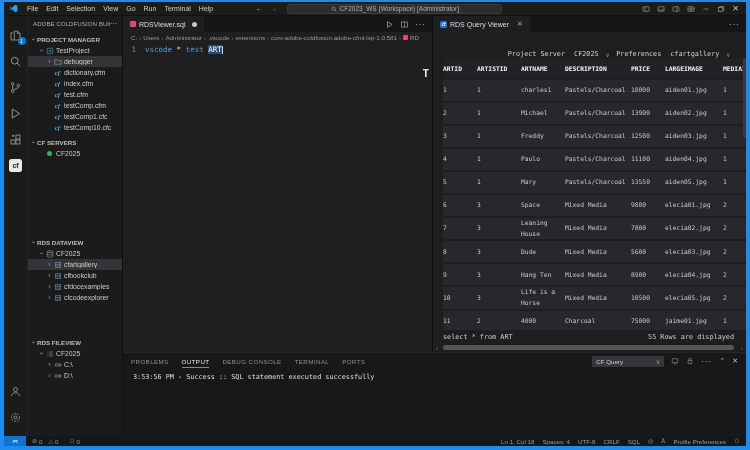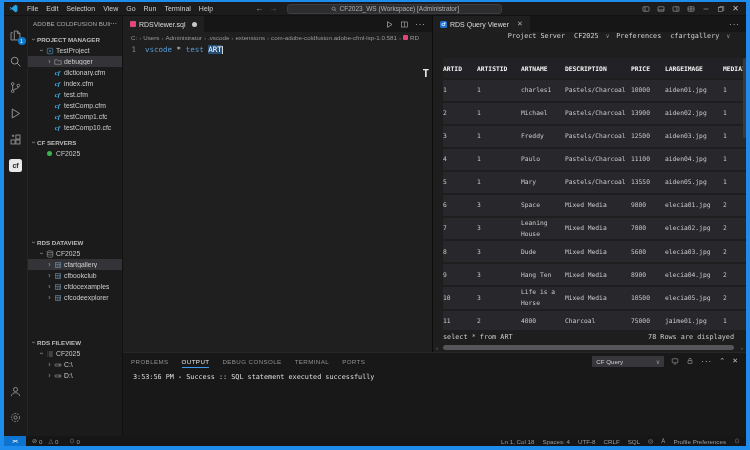--- a/index.html
+++ b/index.html
@@ -78,21 +78,21 @@
   .tok-pl{color:#d4d4d4;}
   .tok-sel{background:var(--c-sel,#264f78);color:#fff;}
   .cursor{display:inline-block;width:1px;height:8px;background:#d7d7d7;vertical-align:middle;}
   .t-artifact{position:absolute;right:3px;top:25px;color:#e8e8e8;font-size:11px;font-weight:bold;}
 
   
   .querypanel{flex:1;display:flex;flex-direction:column;background:#1e1e1e;min-width:0;position:relative;}
   .qp-tabstrip{height:16px;background:#161616;display:flex;align-items:stretch;flex:0 0 auto;}
   .cf-tab-ic{width:7px;height:7px;border-radius:1.5px;background:var(--c-cfblue,#1f6fd0);color:#fff;font-size:4.5px;font-weight:bold;display:flex;align-items:center;justify-content:center;flex:0 0 auto;}
   .tab-close{color:#aaaaaa;font-size:7px;margin-left:5px;}
-  .qp-toolbar{height:26px;display:flex;align-items:flex-start;justify-content:flex-end;gap:7px;padding-right:16px;flex:0 0 auto;font-size:6.8px;color:#d2d2d2;}
+  .qp-toolbar{height:26px;display:flex;align-items:flex-end;justify-content:flex-end;gap:7px;padding-right:16px;flex:0 0 auto;font-size:6.8px;color:#d2d2d2;}
   .qp-toolbar .chev{color:#8f8f8f;font-size:6px;}
   .qp-toolbar .val{margin-left:2px;}
   .tablewrap{flex:1;overflow:hidden;padding-left:10px;position:relative;min-height:0;}
   .thead,.tr{display:grid;grid-template-columns:34px 44px 44px 66px 34px 58px 30px;}
   .thead{height:20px;align-items:center;background:#222226;margin-bottom:2px;}
   .th{font-size:6.3px;font-weight:bold;color:#f5f5f5;overflow:hidden;white-space:nowrap;padding-right:3px;}
   .tr{background:#28282c;margin-bottom:2px;min-height:21px;align-items:center;}
   .td{font-size:6.3px;color:#c9c9c9;padding-right:3px;overflow:hidden;line-height:1.7;}
   .vscroll{position:absolute;right:0;top:0;width:3px;height:80px;background:#3a3a3e;border-radius:2px;}
   .qp-status{height:14px;display:flex;align-items:center;justify-content:space-between;padding:0 12px 0 10px;font-size:6.8px;color:#cccccc;flex:0 0 auto;}
@@ -619,21 +619,21 @@
                     <span class="td">Charcoal</span>
                     <span class="td">75000</span>
                     <span class="td">jaime01.jpg</span>
                     <span class="td">1</span>
                   </div>
                 </div>
               <div class="vscroll"></div>
             </div>
             <div class="qp-status mono">
               <span>select * from ART</span>
-              <span>78 Rows are displayed</span>
+              <span>55 Rows are displayed</span>
             </div>
             <div class="hscroll">
               <span class="arrow left">‹</span>
               <span class="thumb"></span>
               <span class="arrow right">›</span>
             </div>
           </div>
         </div>
 
         <div class="panel">

